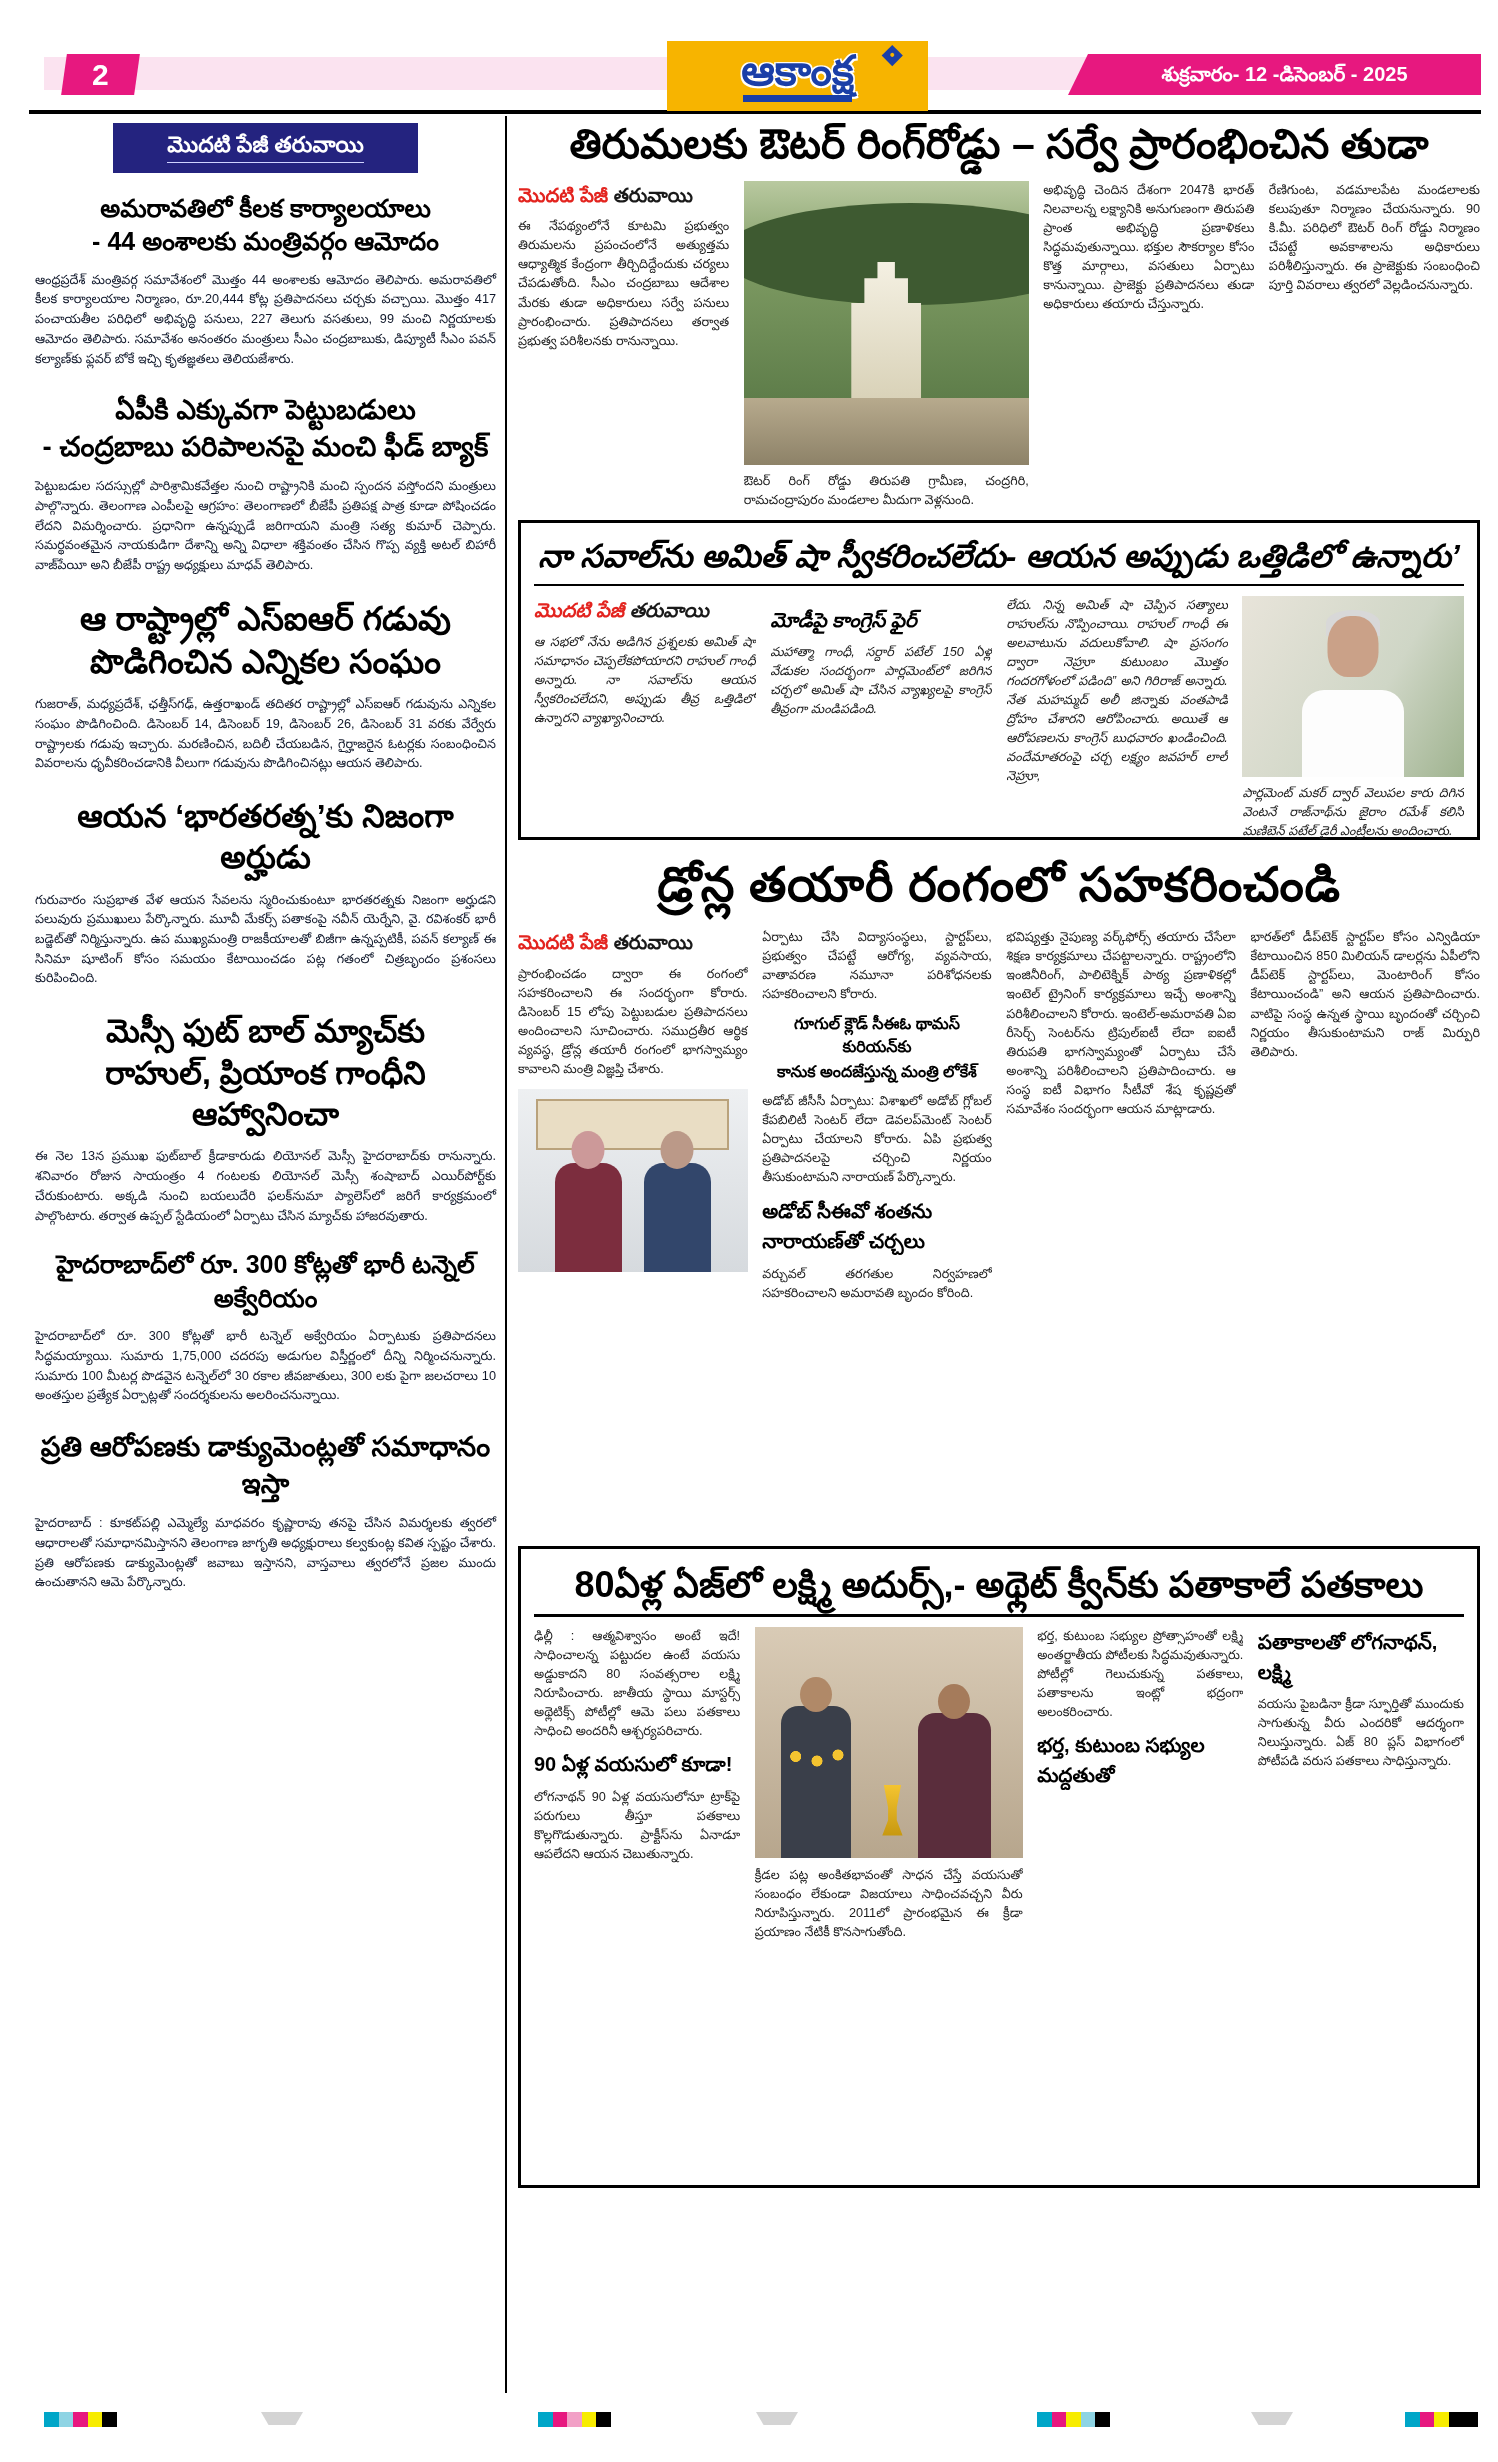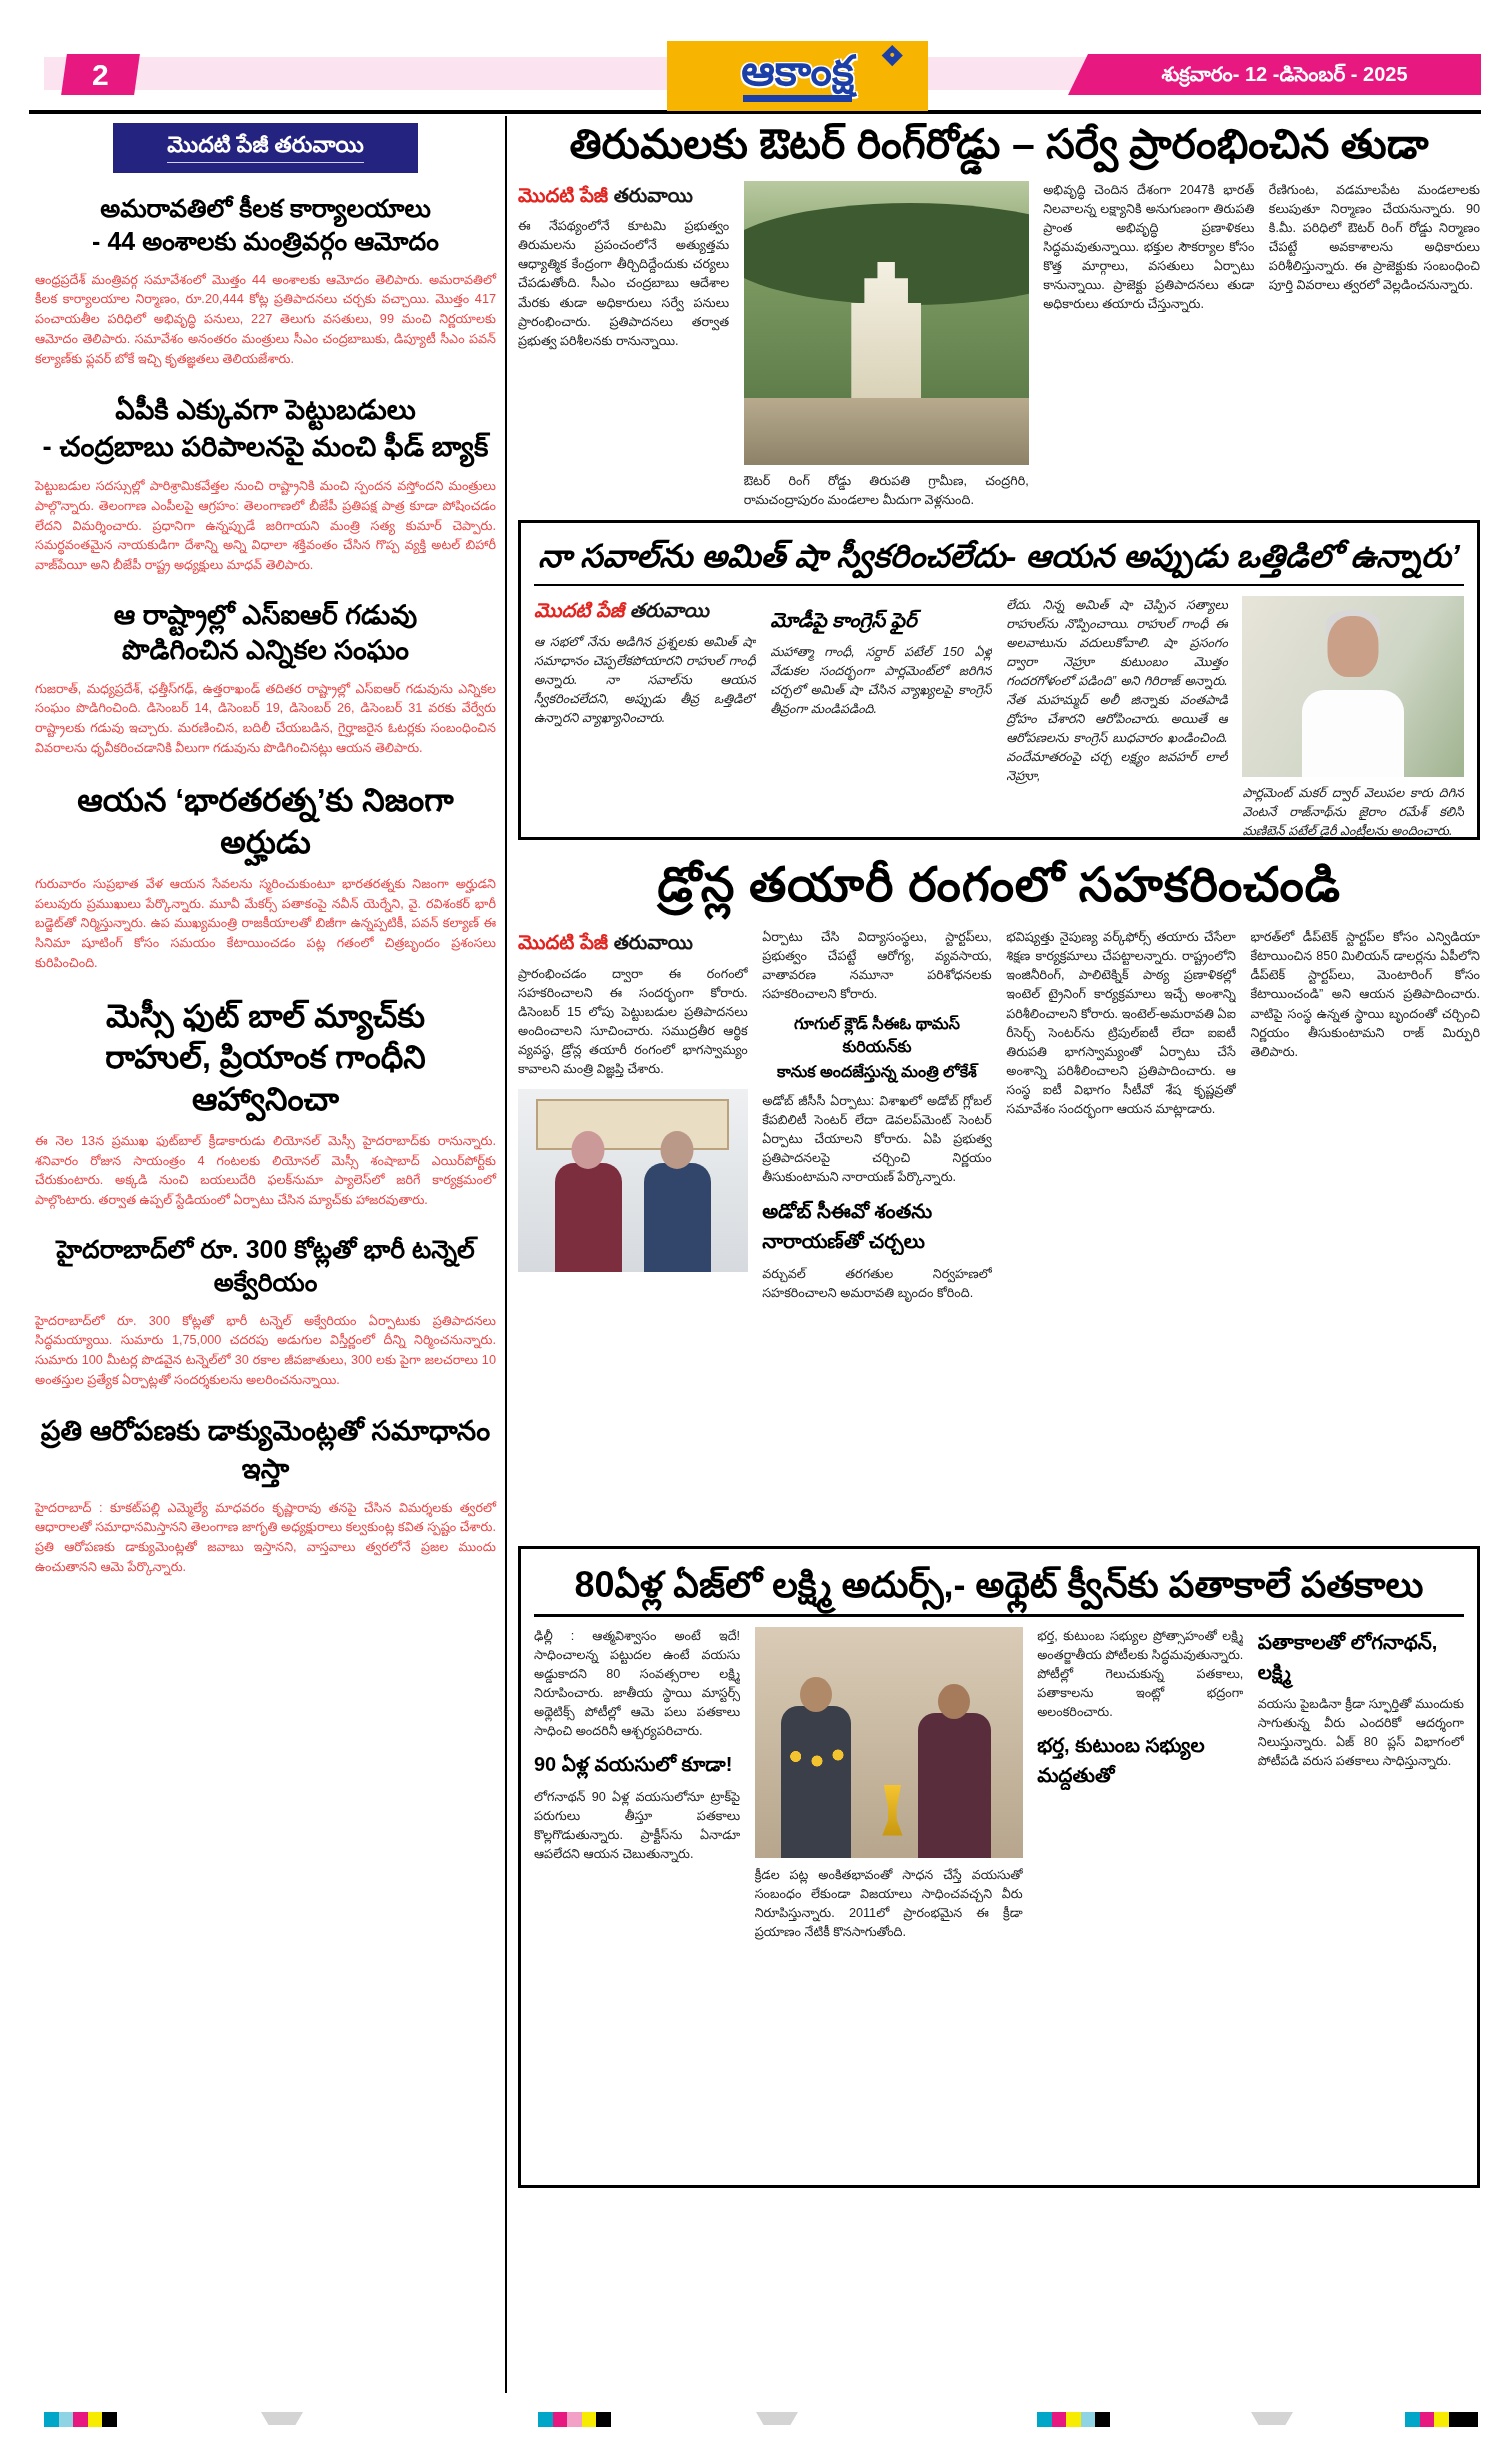--- a/index.html
+++ b/index.html
@@ -28,23 +28,23 @@
   .rule-top { position:absolute; left:29px; top:110px; width:1452px; height:3.6px; background:#000; }
   .v-rule { position:absolute; left:505px; top:116px; width:2.2px; height:2277px; background:#000; }
 
   
   .left-col { position:absolute; left:35px; top:123px; width:461px; }
   .banner { width:305px; margin:0 auto 19px auto; background:#24237f; padding:8.7px 5.8px 10px 5.8px; text-align:center; }
   .banner span { color:#fff; font-size:22px; font-weight:bold; border-bottom:0.7px solid #cfd2ff; padding-bottom:5.8px; }
   .lh1 { text-align:center; font-weight:bold; color:#000; }
   .lh-34 { font-size:25px; line-height:1.35; }
   .lh-38 { font-size:27.6px; line-height:1.35; }
-  .lh-46 { font-size:27px; line-height:1.3;text-align:center; }
+  .lh-46 { font-size:33px; line-height:1.3;text-align:center; }
   .lh-42 { font-size:32px; line-height:1.3; }
-  .lbody { font-size:12.7px; line-height:1.55; text-align:justify; margin:11.6px 0 22px 0; color:#ef4444; }
+  .lbody { font-size:12.7px; line-height:1.55; text-align:justify; margin:11.6px 0 22px 0; color:#0f172a; }
 
   
   .right-area { position:absolute; left:518px; top:115px; width:962px; }
   .headline { text-align:center; font-weight:bold; color:#000; }
   .hl-a { font-size:41px; line-height:1.25; margin:4.4px 0 10px 0; }
   .hl-b { font-size:32px; line-height:1.25; margin:1.5px 0 7.3px 0; }
   .hl-c { font-size:48px; line-height:1.2; margin:16px 0 14.5px 0; letter-spacing:0.7px; }
   .hl-d { font-size:36px; line-height:1.25; margin:1.5px 0 7.3px 0; }
   .cols { display:flex; gap:14.5px; }
   .col { flex:1; font-size:12.7px; line-height:1.5; text-align:justify; overflow:hidden; color:#1a1a1a; }

